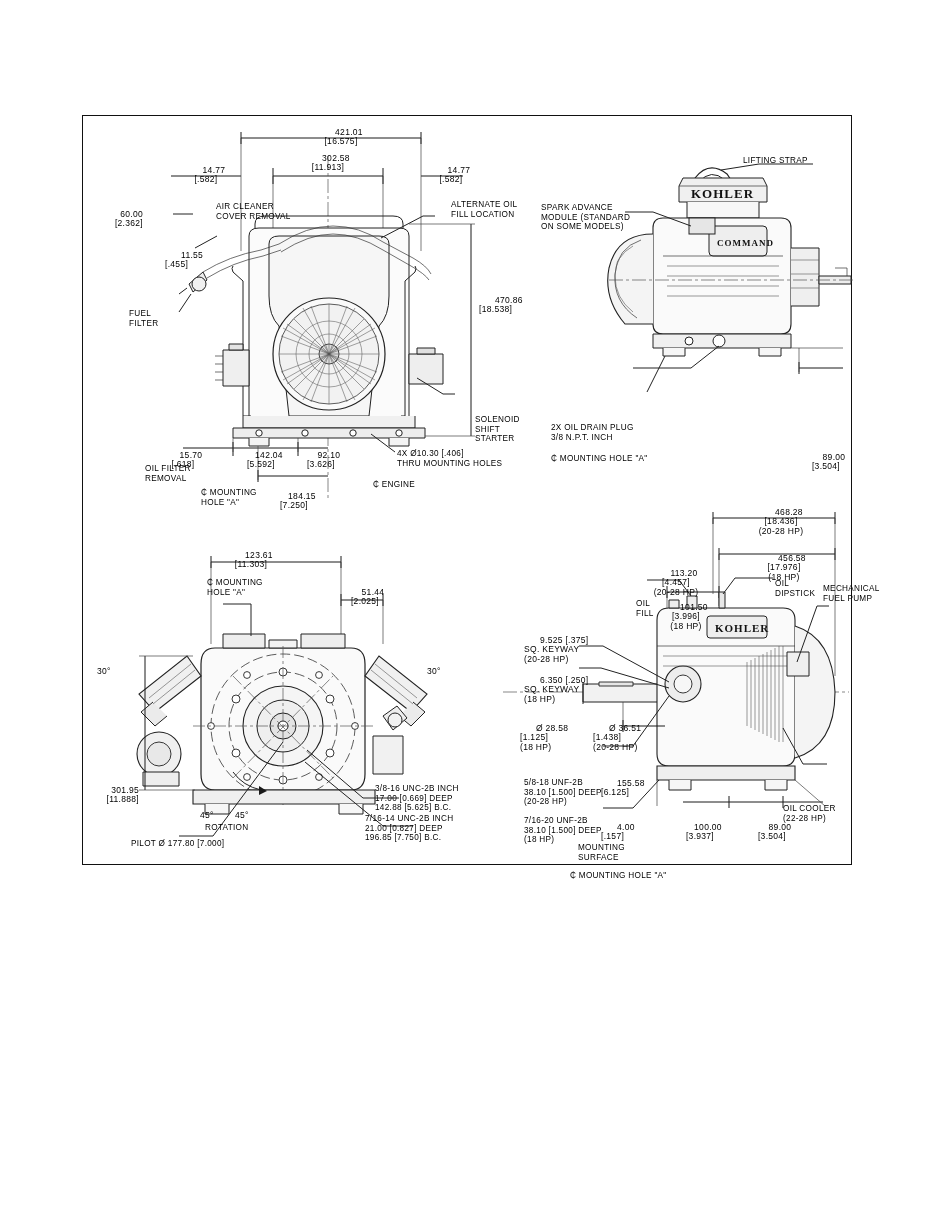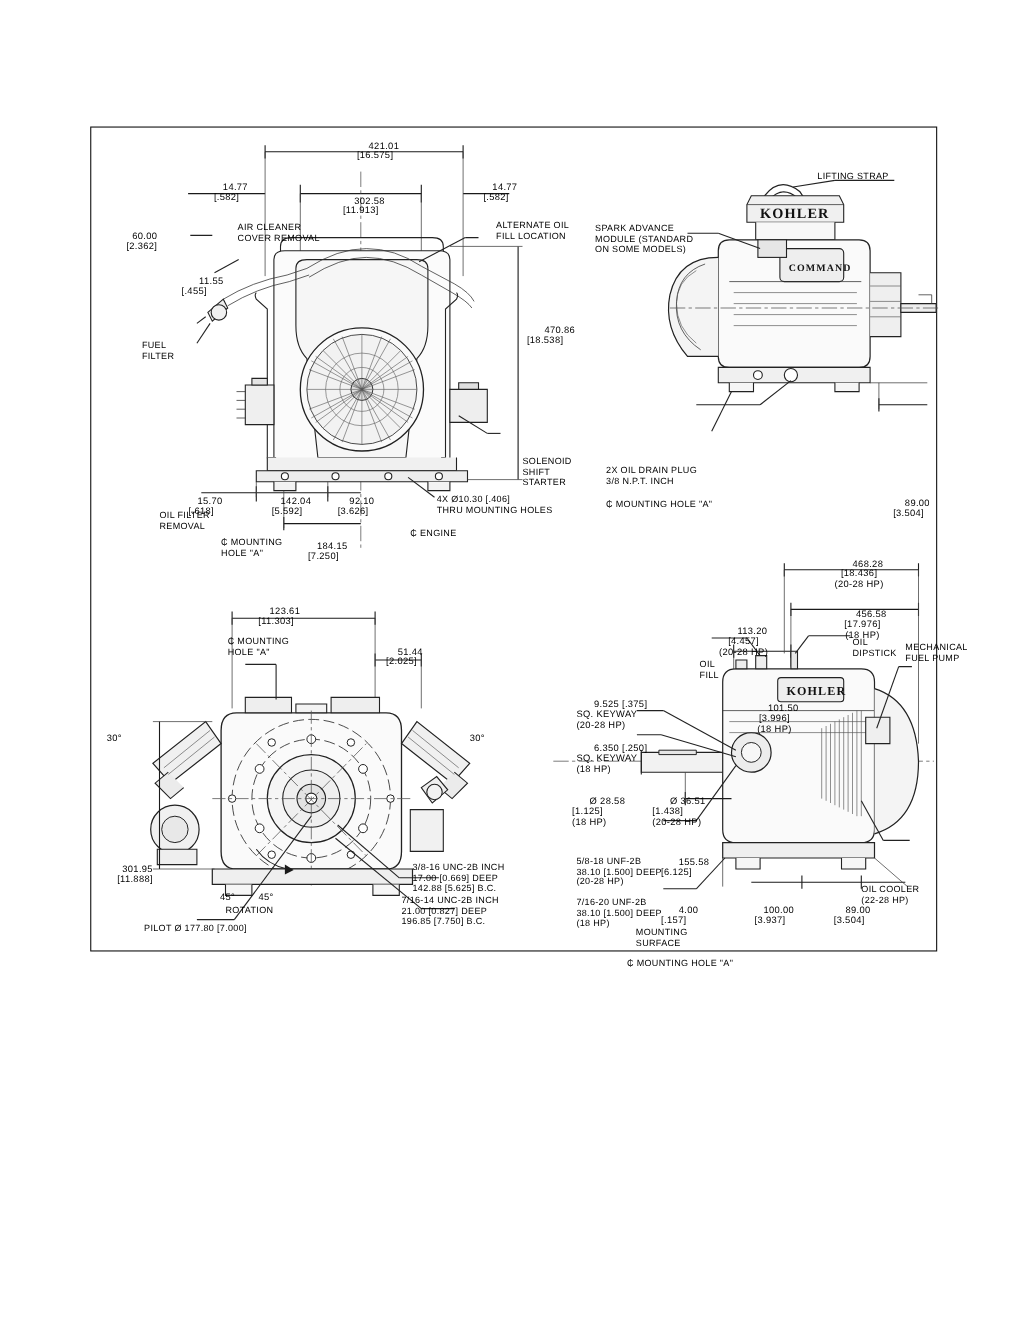--- a/index.html
+++ b/index.html
@@ -152,21 +152,21 @@
           <line x1="288" y1="318" x2="312" y2="336"></line>
           <line x1="90" y1="98" x2="110" y2="98"></line>
           <line x1="112" y1="132" x2="134" y2="120"></line>
         </g>
       </svg>
     </div>
 
     <div class="dim c" style="left:218px;top:2px;width:80px;">
       <span>421.01</span><br><span>[16.575]</span>
     </div>
-    <div class="dim c" style="left:205px;top:52px;width:80px;text-align:center;">
+    <div class="dim c" style="left:205px;top:28px;width:80px;text-align:center;">
       <span>302.58</span><br><span>[11.913]</span>
     </div>
     <div class="dim c" style="left:88px;top:40px;width:70px;">
       <span>14.77</span><br><span>[.582]</span>
     </div>
     <div class="dim c" style="left:333px;top:40px;width:70px;">
       <span>14.77</span><br><span>[.582]</span>
     </div>
     <div class="dim r" style="left:-2px;top:84px;width:62px;">
       <span>60.00</span><br><span>[2.362]</span>
@@ -545,21 +545,21 @@
 
     <div class="dim c" style="left:655px;top:382px;width:86px;">
       <span>468.28</span><br><span>[18.436]</span><br><span>(20-28 HP)</span>
     </div>
     <div class="dim c" style="left:658px;top:428px;width:86px;">
       <span>456.58</span><br><span>[17.976]</span><br><span>(18 HP)</span>
     </div>
     <div class="dim c" style="left:553px;top:443px;width:80px;">
       <span>113.20</span><br><span>[4.457]</span><br><span>(20-28 HP)</span>
     </div>
-    <div class="dim c" style="left:581px;top:477px;width:80px;margin-top:36px;">
+    <div class="dim c" style="left:563px;top:477px;width:80px;">
       <span>101.50</span><br><span>[3.996]</span><br><span>(18 HP)</span>
     </div>
     <div class="dim" style="left:441px;top:510px;width:100px;">
       <span>9.525 [.375]</span><br><span>SQ. KEYWAY</span><br><span>(20-28 HP)</span>
     </div>
     <div class="dim" style="left:441px;top:550px;width:100px;">
       <span>6.350 [.250]</span><br><span>SQ. KEYWAY</span><br><span>(18 HP)</span>
     </div>
     <div class="dim" style="left:437px;top:598px;width:70px;">
       <span>Ø 28.58</span><br><span>[1.125]</span><br><span>(18 HP)</span>

